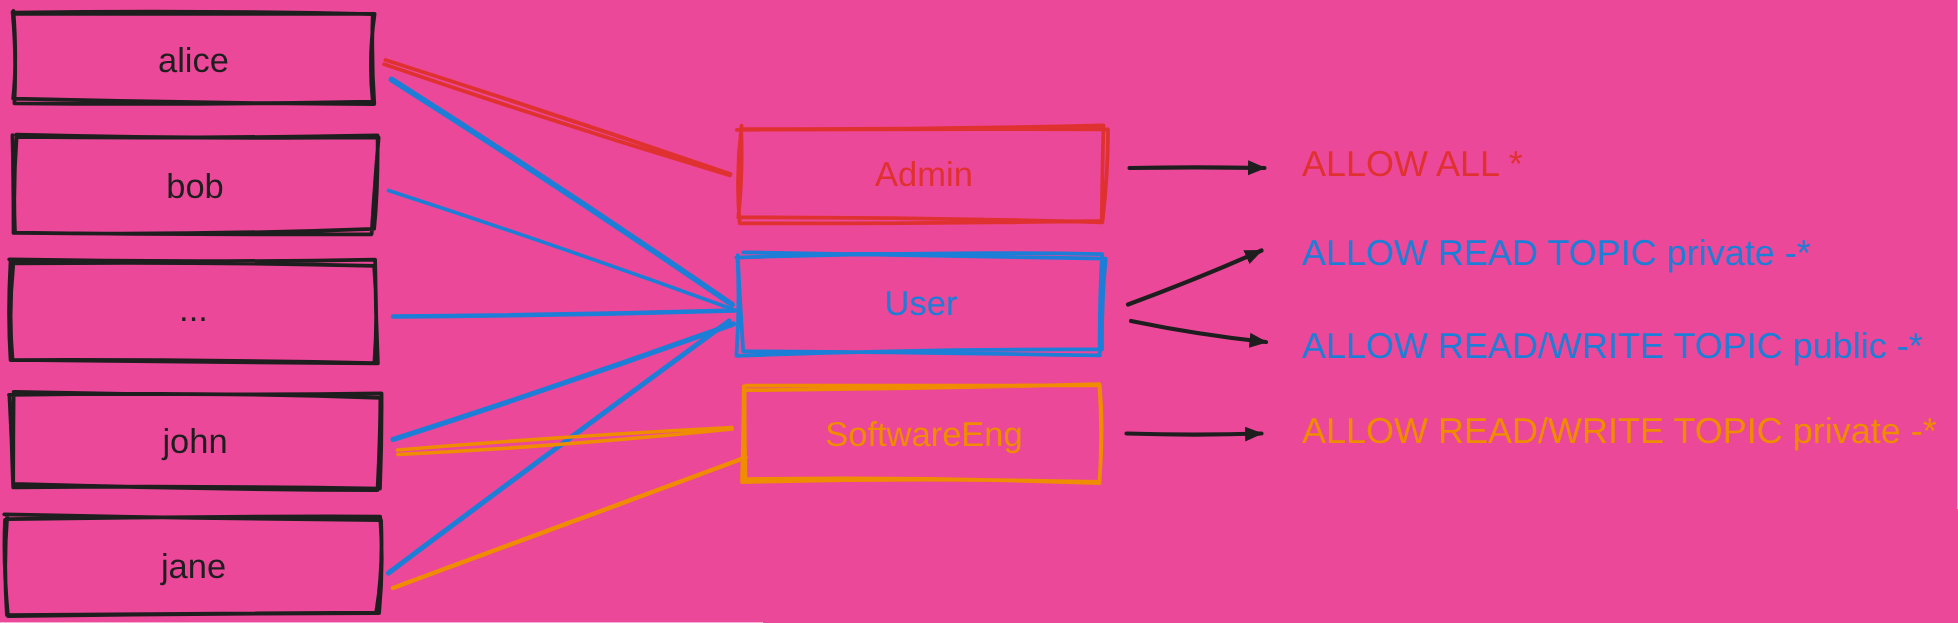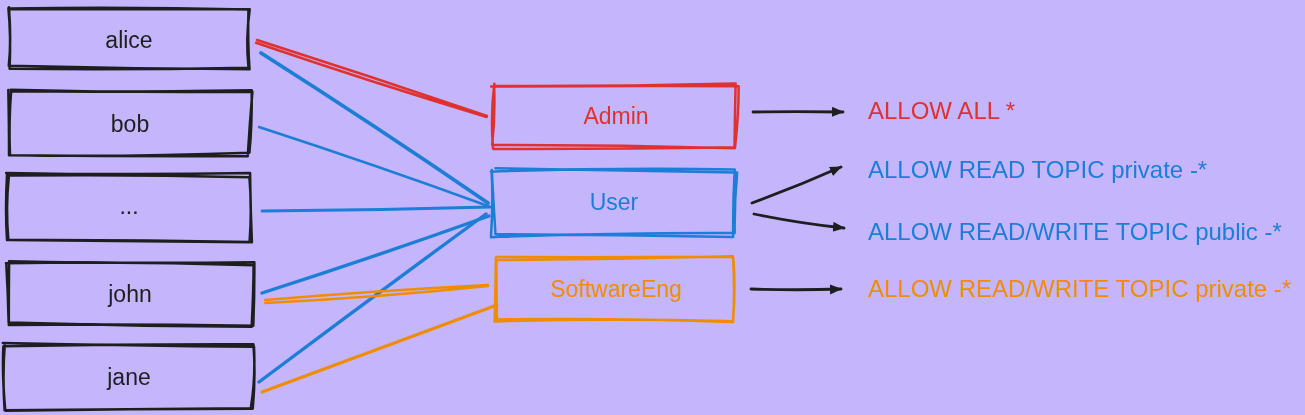--- a/index.html
+++ b/index.html
@@ -1,16 +1,16 @@
 <!DOCTYPE html>
 <html style="--black: #1e1e1e; --red: #e03131; --blue: #1c7ed6; --orange: #f08c00;"><head>
 <meta charset="utf-8">
 <style>
   html,body{margin:0;padding:0;background:#ffffff;}
-  .stage{position:relative;width:1305px;height:415px;background:#c4b5fd;overflow:hidden;}
+  .stage{position:relative;width:1305px;height:415px;background:#ec4899;overflow:hidden;}
   svg{display:block;}
   text{font-family:"Liberation Sans","DejaVu Sans",sans-serif;}
   .sketch{fill:none;stroke-width:2.5;stroke-linecap:round;stroke-linejoin:round;}
   .edge{fill:none;stroke-linecap:round;}
   .stroke-black{stroke:var(--black);}
   .stroke-red{stroke:var(--red);}
   .stroke-blue{stroke:var(--blue);}
   .stroke-orange{stroke:var(--orange);}
   .fill-black{fill:var(--black);}
   .fill-red{fill:var(--red);}

